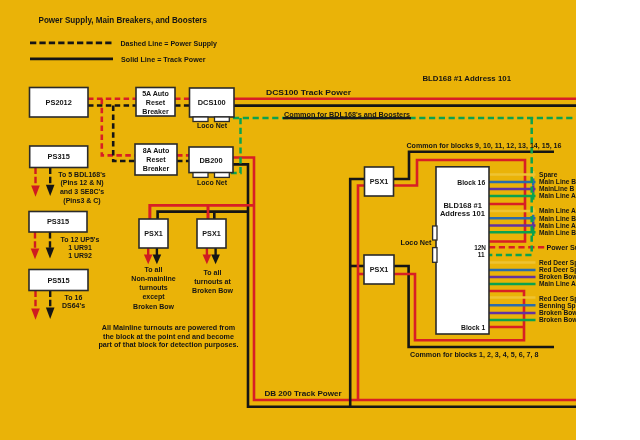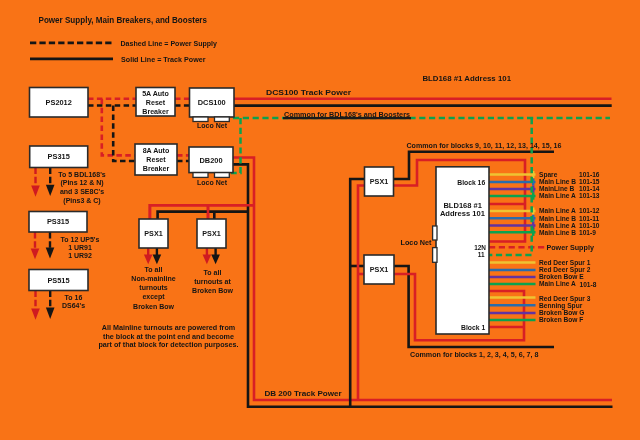--- a/index.html
+++ b/index.html
@@ -1,16 +1,16 @@
 <!DOCTYPE html>
 <html><head>
 <meta charset="utf-8">
 <style>
   html,body{margin:0;padding:0;background:#fff;}
-  #page{position:relative;width:640px;height:440px;background:#f97316;overflow:hidden;}
+  #page{position:relative;width:576px;height:440px;background:#eab308;overflow:hidden;}
   svg{position:absolute;left:0;top:0;}
   text{font-family:"Liberation Sans",sans-serif;font-weight:bold;fill:#151515;}
 </style>
 </head>
 <body>
 <div id="page">
 <svg width="640" height="440" viewBox="0 0 640 440">
 
   <path d="M30,42.8 H113" stroke="#151515" stroke-width="2.8" stroke-dasharray="6.3,3.1" fill="none"></path>
   <path d="M30,58.8 H113" stroke="#151515" stroke-width="2.8" fill="none"></path>

